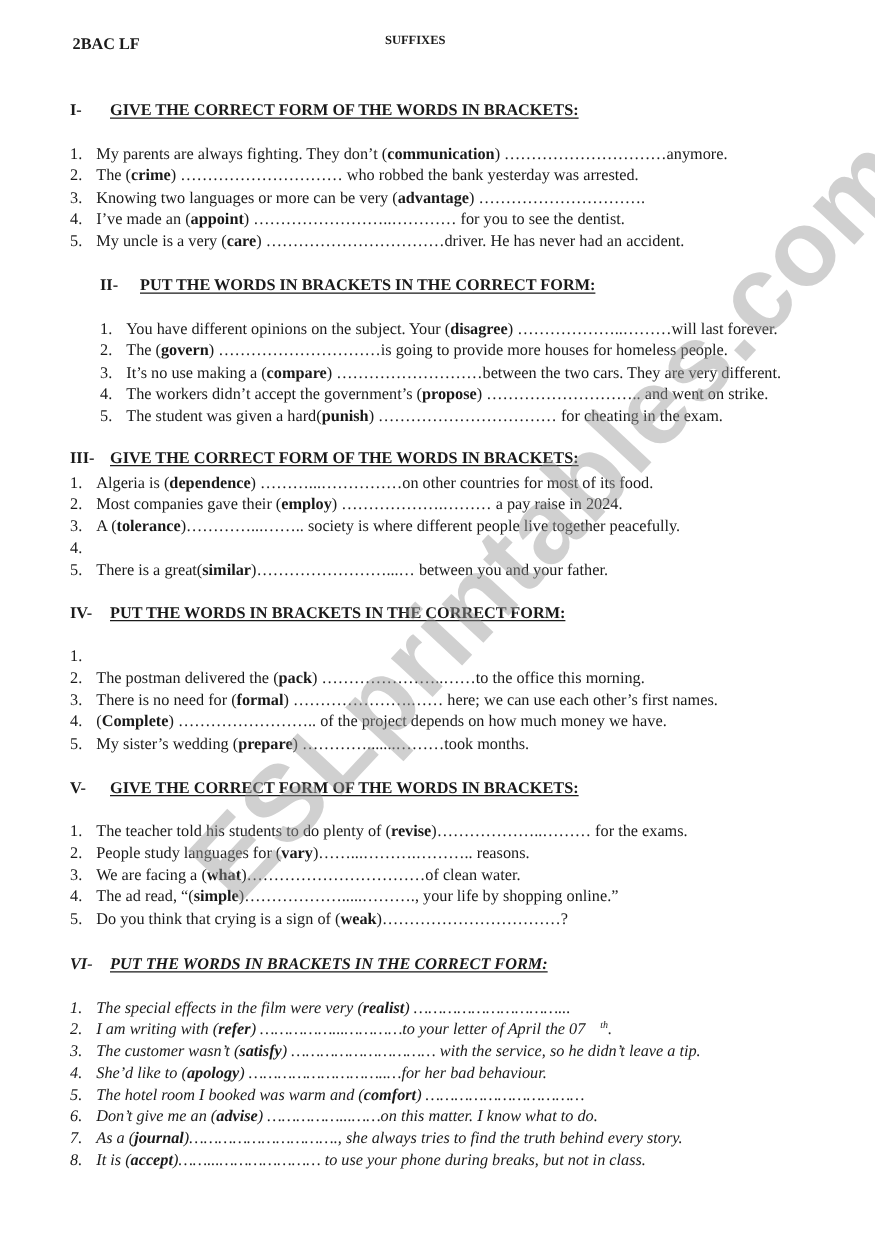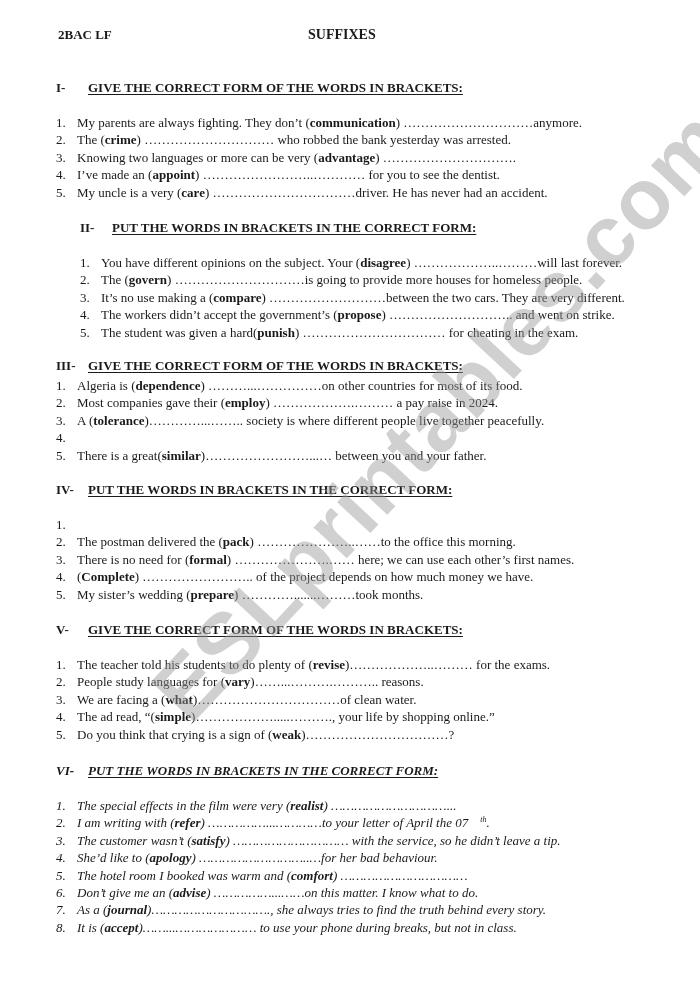--- a/index.html
+++ b/index.html
@@ -2,21 +2,21 @@
 <html><head>
 <meta charset="utf-8">
 <style>
   html, body { margin: 0; padding: 0; }
   body {
     width: 700px; height: 990px; background: #ffffff; position: relative; overflow: hidden;
     font-family: "Liberation Serif", "DejaVu Serif", serif; color: #1a1a1a;
   }
   .page { position: absolute; left: 0; top: 0; width: 664px; height: 990px; }
   .header-left { position: absolute; left: 58px; top: 27px; font-weight: bold; font-size: 13px; }
-  .header-title { position: absolute; left: 308px; top: 27px; font-weight: bold; font-size: 14px; }
+  .header-title { position: absolute; left: 308px; top: 27px; font-weight: bold; font-size: 10px; }
   .section { position: absolute; left: 0; width: 700px; }
   .sec-head { position: relative; height: 20px; font-weight: bold; font-size: 13px; }
   .sec-num { position: absolute; left: 56px; top: 0; }
   .sec-title { position: absolute; left: 88px; top: 0; text-decoration: underline; text-underline-offset: 2px; }
   ol { margin: 0; padding: 0; list-style: none; }
   li { position: relative; font-size: 13px; line-height: 17.4px; height: 17.4px; white-space: nowrap; }
   .num { position: absolute; left: 56px; }
   .txt { position: absolute; left: 77px; }
   .txt b { font-weight: bold; }
   sup { font-size: 8px; line-height: 0; margin-left: 12px; }

